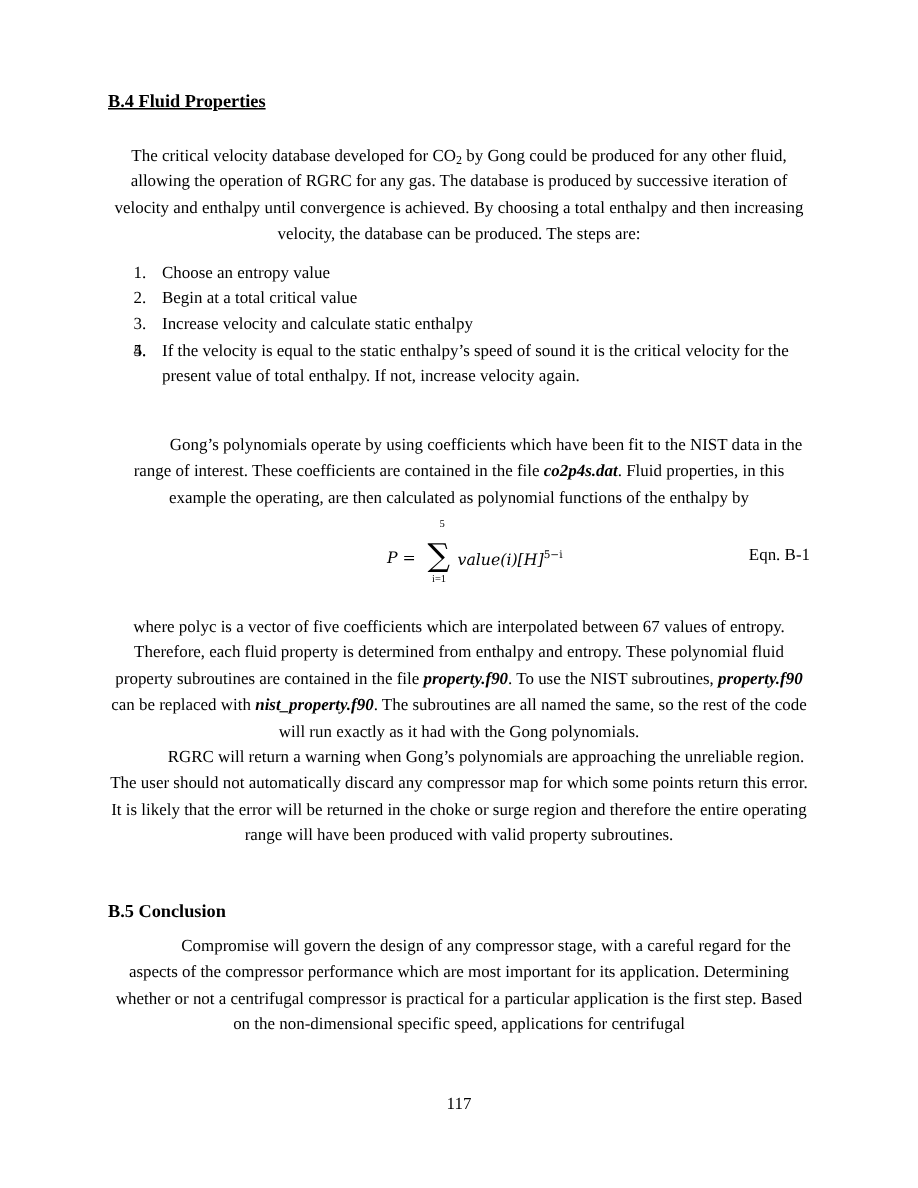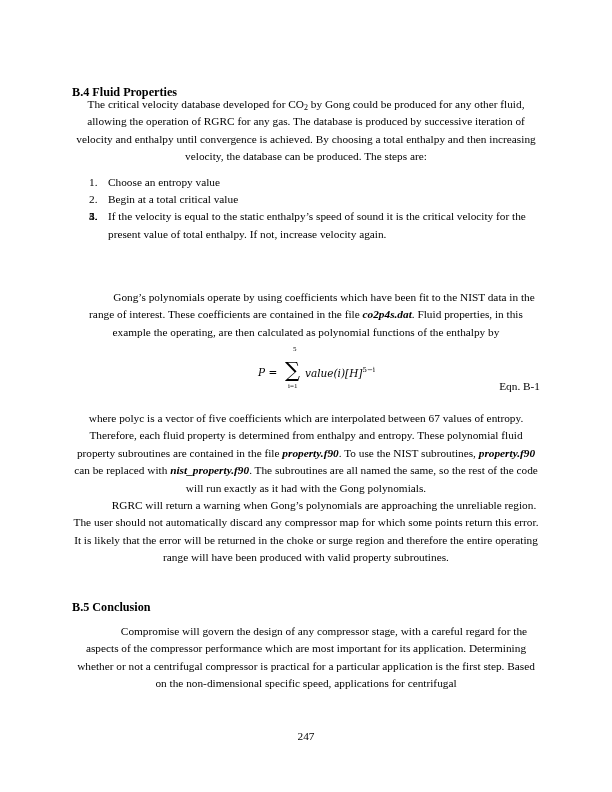--- a/index.html
+++ b/index.html
@@ -18,36 +18,36 @@
   .eqn { position: absolute; top: 356px; left: 0; width: 468px; height: 48px; }
   .eqn .math { position: absolute; left: 186px; top: 10px; font-family: "DejaVu Serif", serif;
                font-style: italic; font-size: 10.5px; }
   .eqn .sigma { position: absolute; left: 213px; top: 2px; font-size: 21px; font-style: normal;
                 font-family: "DejaVu Serif", serif; }
   .eqn .upper { position: absolute; left: 221px; top: -11px; font-size: 7px; font-style: normal; }
   .eqn .lower { position: absolute; left: 216px; top: 26px; font-size: 7px; }
   .eqn .body { position: absolute; left: 233px; top: 10px; font-size: 10.5px; font-style: italic;
                font-family: "DejaVu Serif", serif; }
   .eqn .body sup { font-size: 7px; font-style: normal; text-align: center; }
-  .eqn .label { position: absolute; right: 0; top: 24px; font-size: 11.3px; }
+  .eqn .label { position: absolute; right: 0; top: 8px; font-size: 11.3px; }
   .pagenum { position: absolute; top: 730px; left: 0; width: 612px; text-align: center; font-size: 11.3px; }
 </style>
 </head>
 <body>
 
 <div class="page">
 
-  <h3 class="h" style="top:85px;">B.4 Fluid Properties</h3>
+  <h3 class="h" style="top:60px;text-decoration:underline;">B.4 Fluid Properties</h3>
 
   <p class="p" style="top:96px;"><span>The critical velocity database developed for CO</span><sub>2</sub><span> by Gong could be produced for any other fluid, allowing the operation of RGRC for any gas.  The database is produced by successive iteration of velocity and enthalpy until convergence is achieved.  By choosing a total enthalpy and then increasing velocity, the database can be produced.  The steps are:</span></p>
 
   <ol>
     <li><span class="num">1.</span><span>Choose an entropy value</span></li>
     <li><span class="num">2.</span><span>Begin at a total critical value</span></li>
-    <li><span class="num">3.</span></li>
+    <li><span class="num">3.</span><span>Increase velocity and calculate static enthalpy</span></li>
     <li><span class="num">4.</span></li>
     <li><span class="num">5.</span><span>If the velocity is equal to the static enthalpy’s speed of sound it is the critical velocity for the present value of total enthalpy. If not, increase velocity again.</span></li>
   </ol>
 
   <p class="p indent" style="top:289px;"><span>Gong’s polynomials operate by using coefficients which have been fit to the NIST data in the range of interest.  These coefficients are contained in the file </span><span class="bi">co2p4s.dat</span><span>.  Fluid properties, in this example the operating, are then calculated as polynomial functions of the enthalpy by</span></p>
 
   <div class="eqn">
     <span class="math">P =</span>
     <span class="upper">5</span>
     <span class="sigma">∑</span>
@@ -58,13 +58,13 @@
 
   <p class="p" style="top:410px;"><span>where polyc is a vector of five coefficients which are interpolated between 67 values of entropy.  Therefore, each fluid property is determined from enthalpy and entropy.  These polynomial fluid property subroutines are contained in the file </span><span class="bi">property.f90</span><span>.  To use the NIST subroutines, </span><span class="bi">property.f90</span><span> can be replaced with </span><span class="bi">nist_property.f90</span><span>.  The subroutines are all named the same, so the rest of the code will run exactly as it had with the Gong polynomials.</span></p>
 
   <p class="p indent" style="top:497px;">RGRC will return a warning when Gong’s polynomials are approaching the unreliable region.  The user should not automatically discard any compressor map for which some points return this error.  It is likely that the error will be returned in the choke or surge region and therefore the entire operating range will have been produced with valid property subroutines.</p>
 
   <h3 class="h" style="top:600px;">B.5 Conclusion</h3>
 
   <p class="p indent" style="top:623px;">Compromise will govern the design of any compressor stage, with a careful regard for the aspects of the compressor performance which are most important for its application.  Determining whether or not a centrifugal compressor is practical for a particular application is the first step.  Based on the non-dimensional specific speed, applications for centrifugal</p>
 </div>
 
-<div class="pagenum">247</div>
+<div class="pagenum">117</div>
 
 </body></html>

